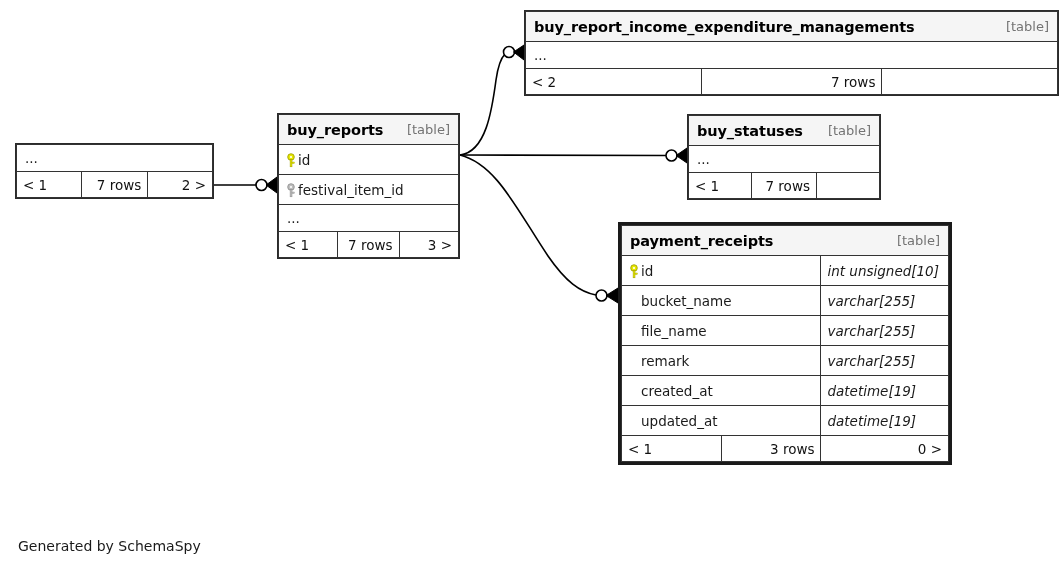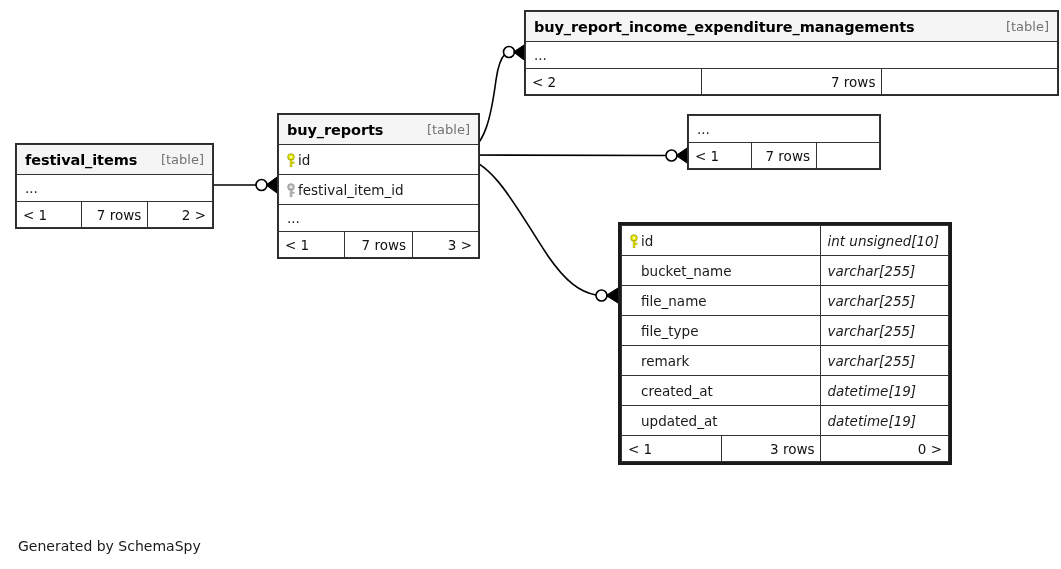--- a/index.html
+++ b/index.html
@@ -165,40 +165,32 @@
 
   <div class="table-node" id="node-festival_items" style="left:15px; top:143px; width:199px;">
     <table class="tbl">
       <colgroup>
           <col style="width:33%">
           <col style="width:34%">
           <col style="width:33%">
         </colgroup>
       <tbody>
         <tr>
-          <td class="hdr-cell" colspan="3">
-            <div class="hdr-inner">
-              <span class="tbl-title">festival_items</span>
-              <span class="tbl-kind">[table]</span>
-            </div>
-          </td>
-        </tr>
-        <tr>
           <td class="ellipsis-cell" colspan="3">...</td>
         </tr>
         <tr>
           <td class="foot-cell foot-left">&lt; 1</td>
           <td class="foot-cell foot-center">7 rows</td>
           <td class="foot-cell foot-right">2 &gt;</td>
         </tr>
       </tbody>
     </table>
   </div>
 
-  <div class="table-node" id="node-buy_reports" style="left:277px; top:113px; width:203px;">
+  <div class="table-node" id="node-buy_reports" style="left:277px; top:113px; width:183px;">
     <table class="tbl">
       <colgroup>
           <col style="width:33%">
           <col style="width:34%">
           <col style="width:33%">
         </colgroup>
       <tbody>
         <tr>
           <td class="hdr-cell" colspan="3">
             <div class="hdr-inner">
@@ -279,38 +271,54 @@
 
   <div class="table-node" id="node-buy_statuses" style="left:687px; top:114px; width:194px;">
     <table class="tbl">
       <colgroup>
           <col style="width:33%">
           <col style="width:34%">
           <col style="width:33%">
         </colgroup>
       <tbody>
         <tr>
+          <td class="hdr-cell" colspan="3">
+            <div class="hdr-inner">
+              <span class="tbl-title">buy_statuses</span>
+              <span class="tbl-kind">[table]</span>
+            </div>
+          </td>
+        </tr>
+        <tr>
           <td class="ellipsis-cell" colspan="3">...</td>
         </tr>
         <tr>
           <td class="foot-cell foot-left">&lt; 1</td>
           <td class="foot-cell foot-center">7 rows</td>
           <td class="foot-cell foot-right foot-blank"></td>
         </tr>
       </tbody>
     </table>
   </div>
 
   <div class="table-node emphasis" id="node-payment_receipts" style="left:618px; top:222px; width:334px;">
     <table class="tbl">
       <colgroup>
           <col style="width:61%">
           <col style="width:39%">
         </colgroup>
       <tbody>
+        <tr>
+          <td class="hdr-cell" colspan="2">
+            <div class="hdr-inner">
+              <span class="tbl-title">payment_receipts</span>
+              <span class="tbl-kind">[table]</span>
+            </div>
+          </td>
+        </tr>
 
         <tr>
           <td class="col-name-cell">
             <div class="col-name-inner">
               <span class="keyslot">
                 <svg width="11" height="15" viewBox="0 0 11 15">
                   <circle cx="4" cy="4" r="3.3" fill="#e8e800" stroke="#9a9a00" stroke-width="0.8"></circle>
                   <circle cx="4" cy="4" r="1.1" fill="#ffffff"></circle>
                   <rect x="3.1" y="6.6" width="1.9" height="7.2" fill="#e8e800" stroke="#9a9a00" stroke-width="0.5"></rect>
                   <rect x="5" y="9" width="2.4" height="1.5" fill="#e8e800" stroke="#9a9a00" stroke-width="0.4"></rect>
@@ -336,29 +344,20 @@
         <tr>
           <td class="col-name-cell">
             <div class="col-name-inner">
               <span class="keyslot"></span>
               <span>file_name</span>
             </div>
           </td>
           <td class="col-type-cell">varchar[255]</td>
         </tr>
 
-        <tr>
-          <td class="col-name-cell">
-            <div class="col-name-inner">
-              <span class="keyslot"></span>
-              <span>file_type</span>
-            </div>
-          </td>
-          <td class="col-type-cell">varchar[255]</td>
-        </tr>
 
         <tr>
           <td class="col-name-cell">
             <div class="col-name-inner">
               <span class="keyslot"></span>
               <span>remark</span>
             </div>
           </td>
           <td class="col-type-cell">varchar[255]</td>
         </tr>

